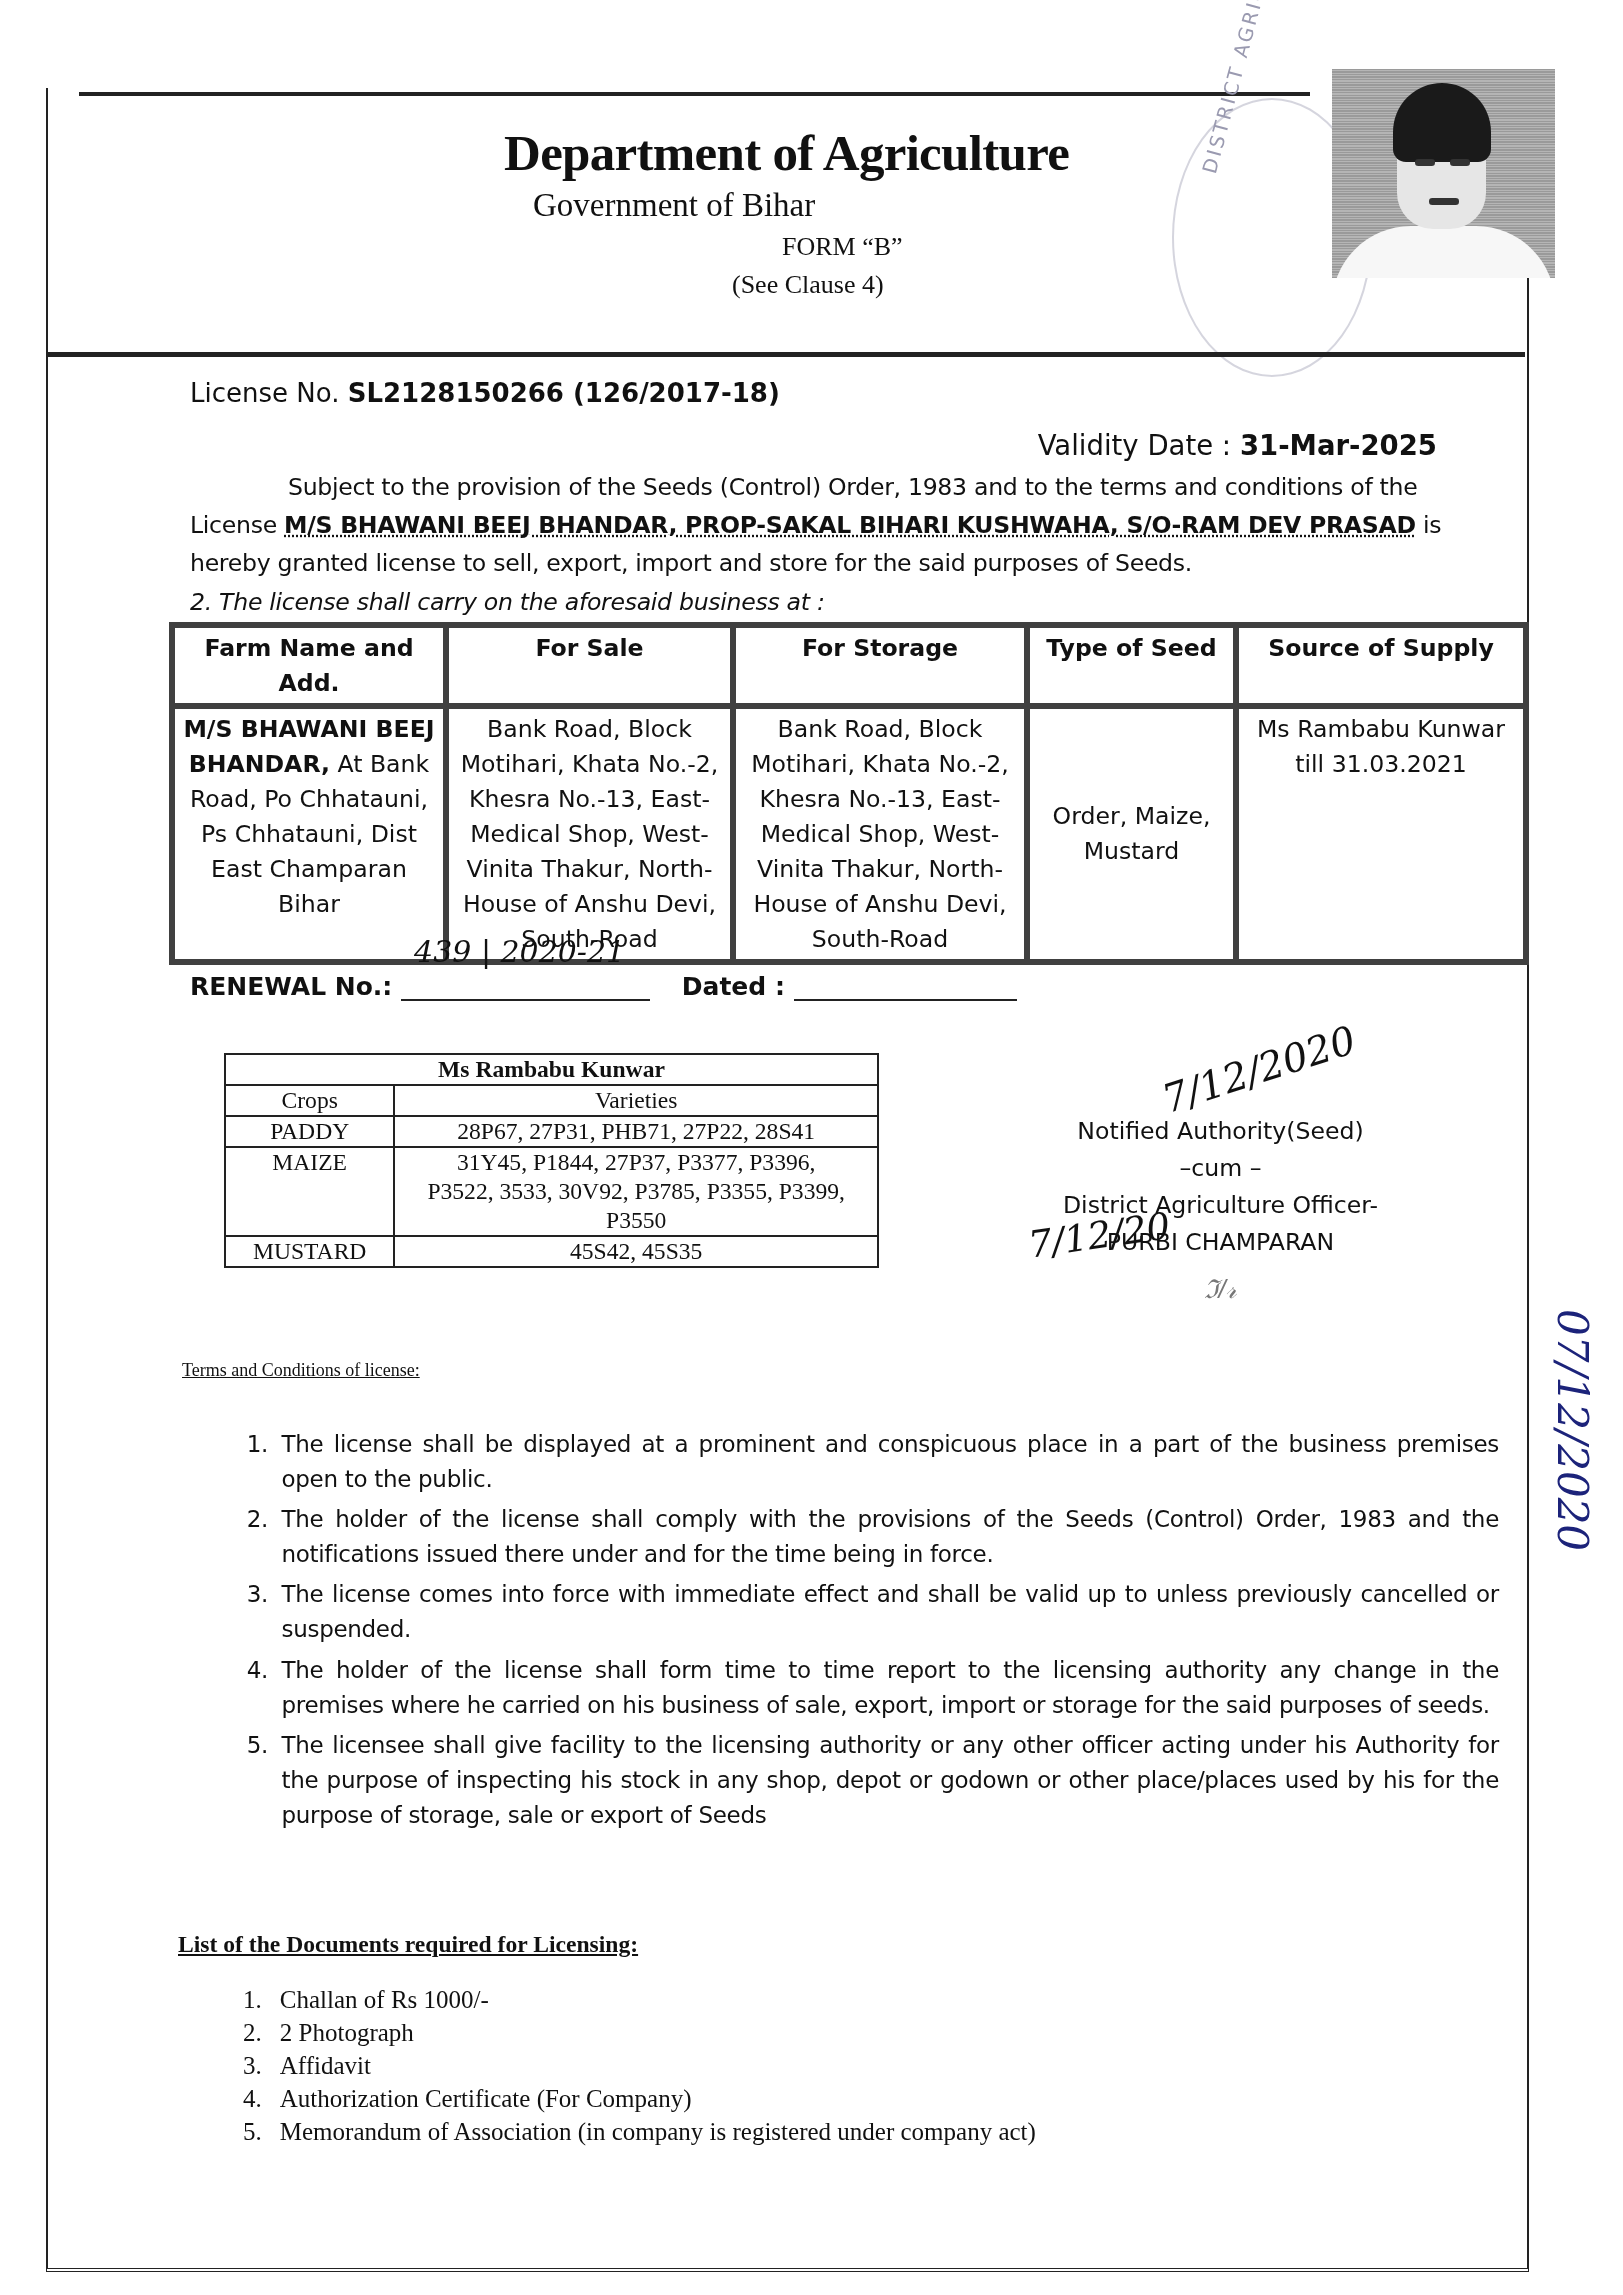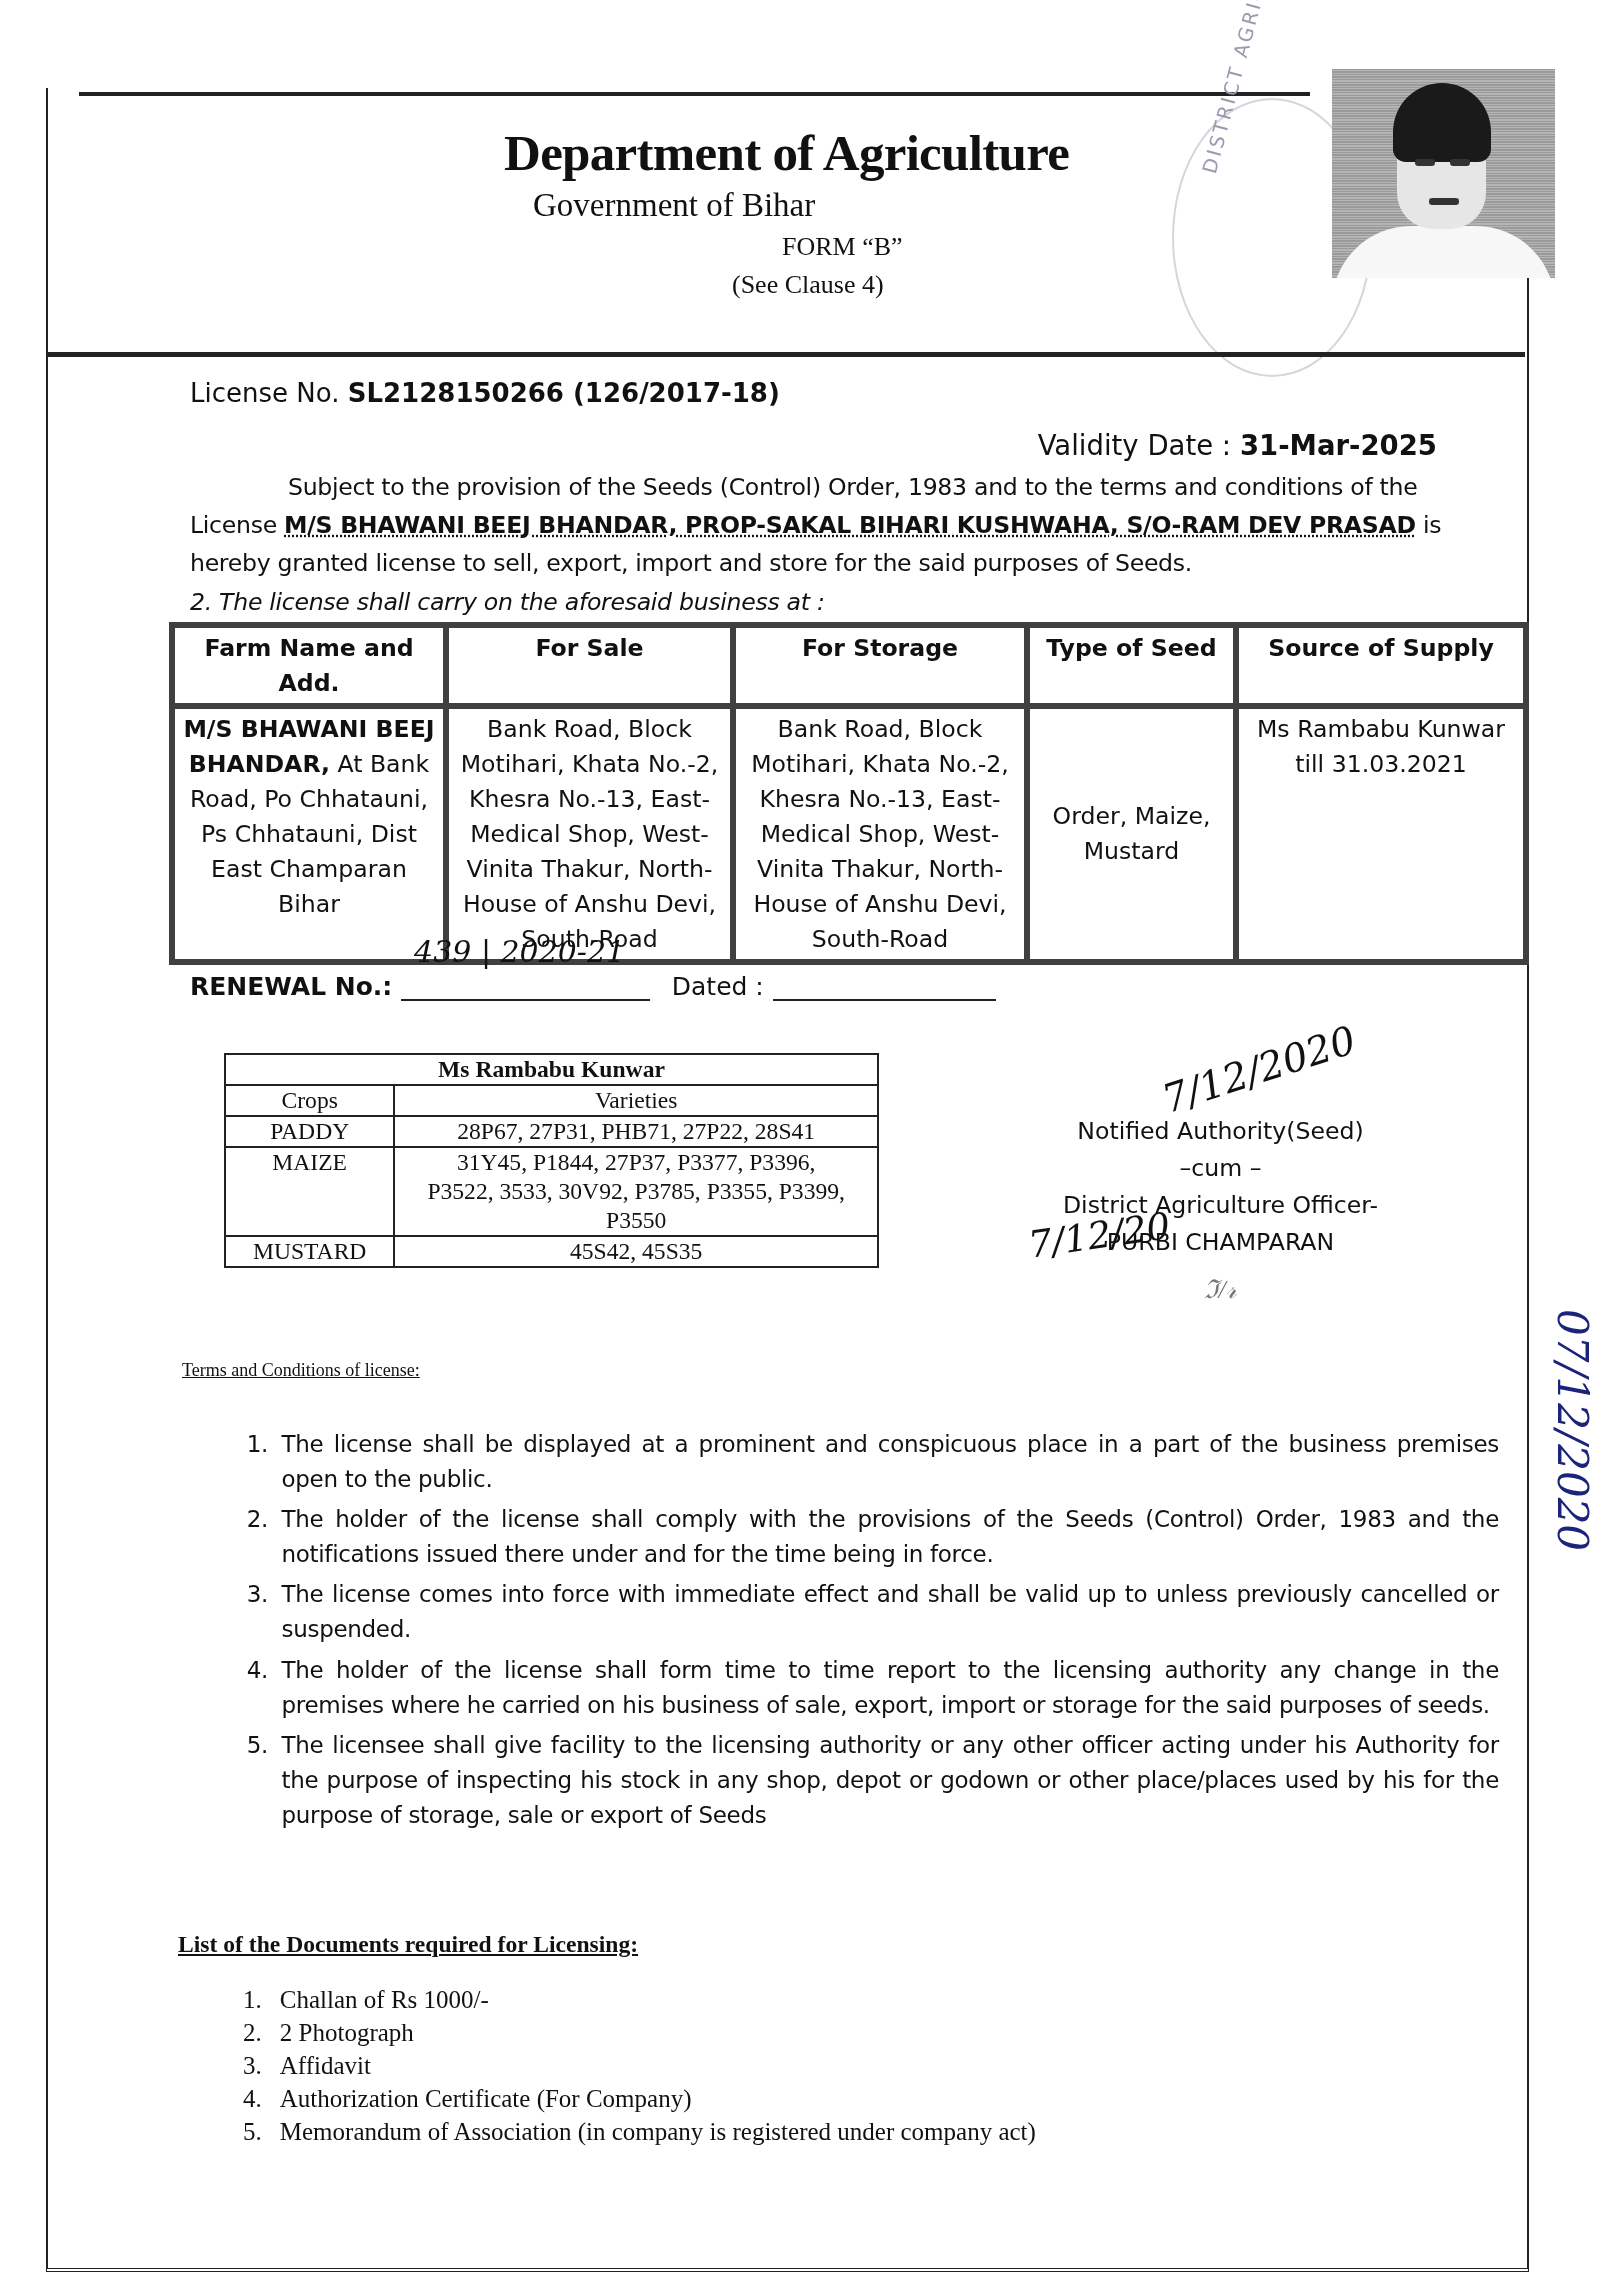--- a/index.html
+++ b/index.html
@@ -33,30 +33,30 @@
   .para .indent { display: inline-block; width: 98px; }
   .para .name { font-weight: bold; text-decoration: underline dotted; }
   .para2 { position: absolute; left: 190px; top: 588px; font-size: 23.6px; font-style: italic; letter-spacing: -0.3px; }
   table.biz { position: absolute; left: 169px; top: 622px; width: 1360px; border-collapse: collapse; font-size: 23.6px; text-align: center; }
   table.biz th, table.biz td { border: 6px solid #404040; padding: 2.6px 6.5px; vertical-align: top; line-height: 35px; }
   table.biz th { font-weight: bold; height: 67px; }
   table.biz td.mid { vertical-align: middle; }
   .renew { position: absolute; left: 190px; top: 972px; font-size: 25px; font-weight: bold; }
   .renew .line { display: inline-block; width: 249px; border-bottom: 2px solid #222; vertical-align: bottom; height: 26px; position: relative; }
   .renew .hand { position: absolute; left: 13px; top: -39px; font-family: "DejaVu Serif", serif; font-style: italic; font-weight: normal; font-size: 30px; }
-  .renew .dated { font-weight: normal; margin-left: 13px; }
+  .renew .dated { font-weight: bold; margin-left: 23px; }
   .renew .line2 { display: inline-block; width: 223px; border-bottom: 2px solid #222; vertical-align: bottom; height: 26px; }
   table.var { position: absolute; left: 224px; top: 1053px; width: 655px; border-collapse: collapse; font-size: 23.6px; text-align: center; }
   table.var th, table.var td { border: 2px solid #222; padding: 0 5.2px; line-height: 29px; font-weight: normal; }
   table.var th.supplier { font-weight: bold; }
   table.var td.crop { width: 157px; vertical-align: top; }
   .auth { position: absolute; left: 1057px; top: 1113px; width: 327px; font-size: 23.6px; text-align: center; line-height: 37px; }
   .sig1 { position: absolute; left: 1159px; top: 1047px; font-family: "DejaVu Serif", serif; font-style: italic; font-size: 39px; transform: rotate(-18deg); }
   .sig2 { position: absolute; left: 1028px; top: 1214px; font-family: "DejaVu Serif", serif; font-style: italic; font-size: 37px; transform: rotate(-8deg); }
-  .sig3 { position: absolute; left: 1204px; top: 1270px; font-family: Liberation Serif, serif; font-style: italic; font-size: 26px; color: #777; text-align: center; }
+  .sig3 { position: absolute; left: 1204px; top: 1270px; font-family: Liberation Sans, sans-serif; font-style: italic; font-size: 26px; color: #777; text-align: center; }
   .side-note { position: absolute; left: 1538px; top: 1309px; font-family: "DejaVu Serif", serif; font-style: italic; font-size: 42px; color: #1c237a; transform: rotate(90deg); transform-origin: left top; white-space: nowrap; margin-left: 59px; }
   .terms-h { position: absolute; left: 182px; top: 1360px; font-size: 18px; font-weight: normal; text-decoration: underline; }
   ol.terms { position: absolute; left: 223px; top: 1427px; width: 1224px; margin: 0; padding-left: 52px; font-size: 23px; line-height: 35px; text-align: justify; letter-spacing: -0.3px; }
   ol.terms li { margin-bottom: 5.2px; padding-left: 6.5px; }
   .docs-h { position: absolute; left: 178px; top: 1931px; font-size: 23.6px; font-weight: bold; text-decoration: underline; }
   ol.docs { position: absolute; left: 216px; top: 1983px; margin: 0; padding-left: 52px; font-size: 25px; line-height: 33px; }
   ol.docs li { padding-left: 11.8px; }
 </style>
 </head>
 <body>

